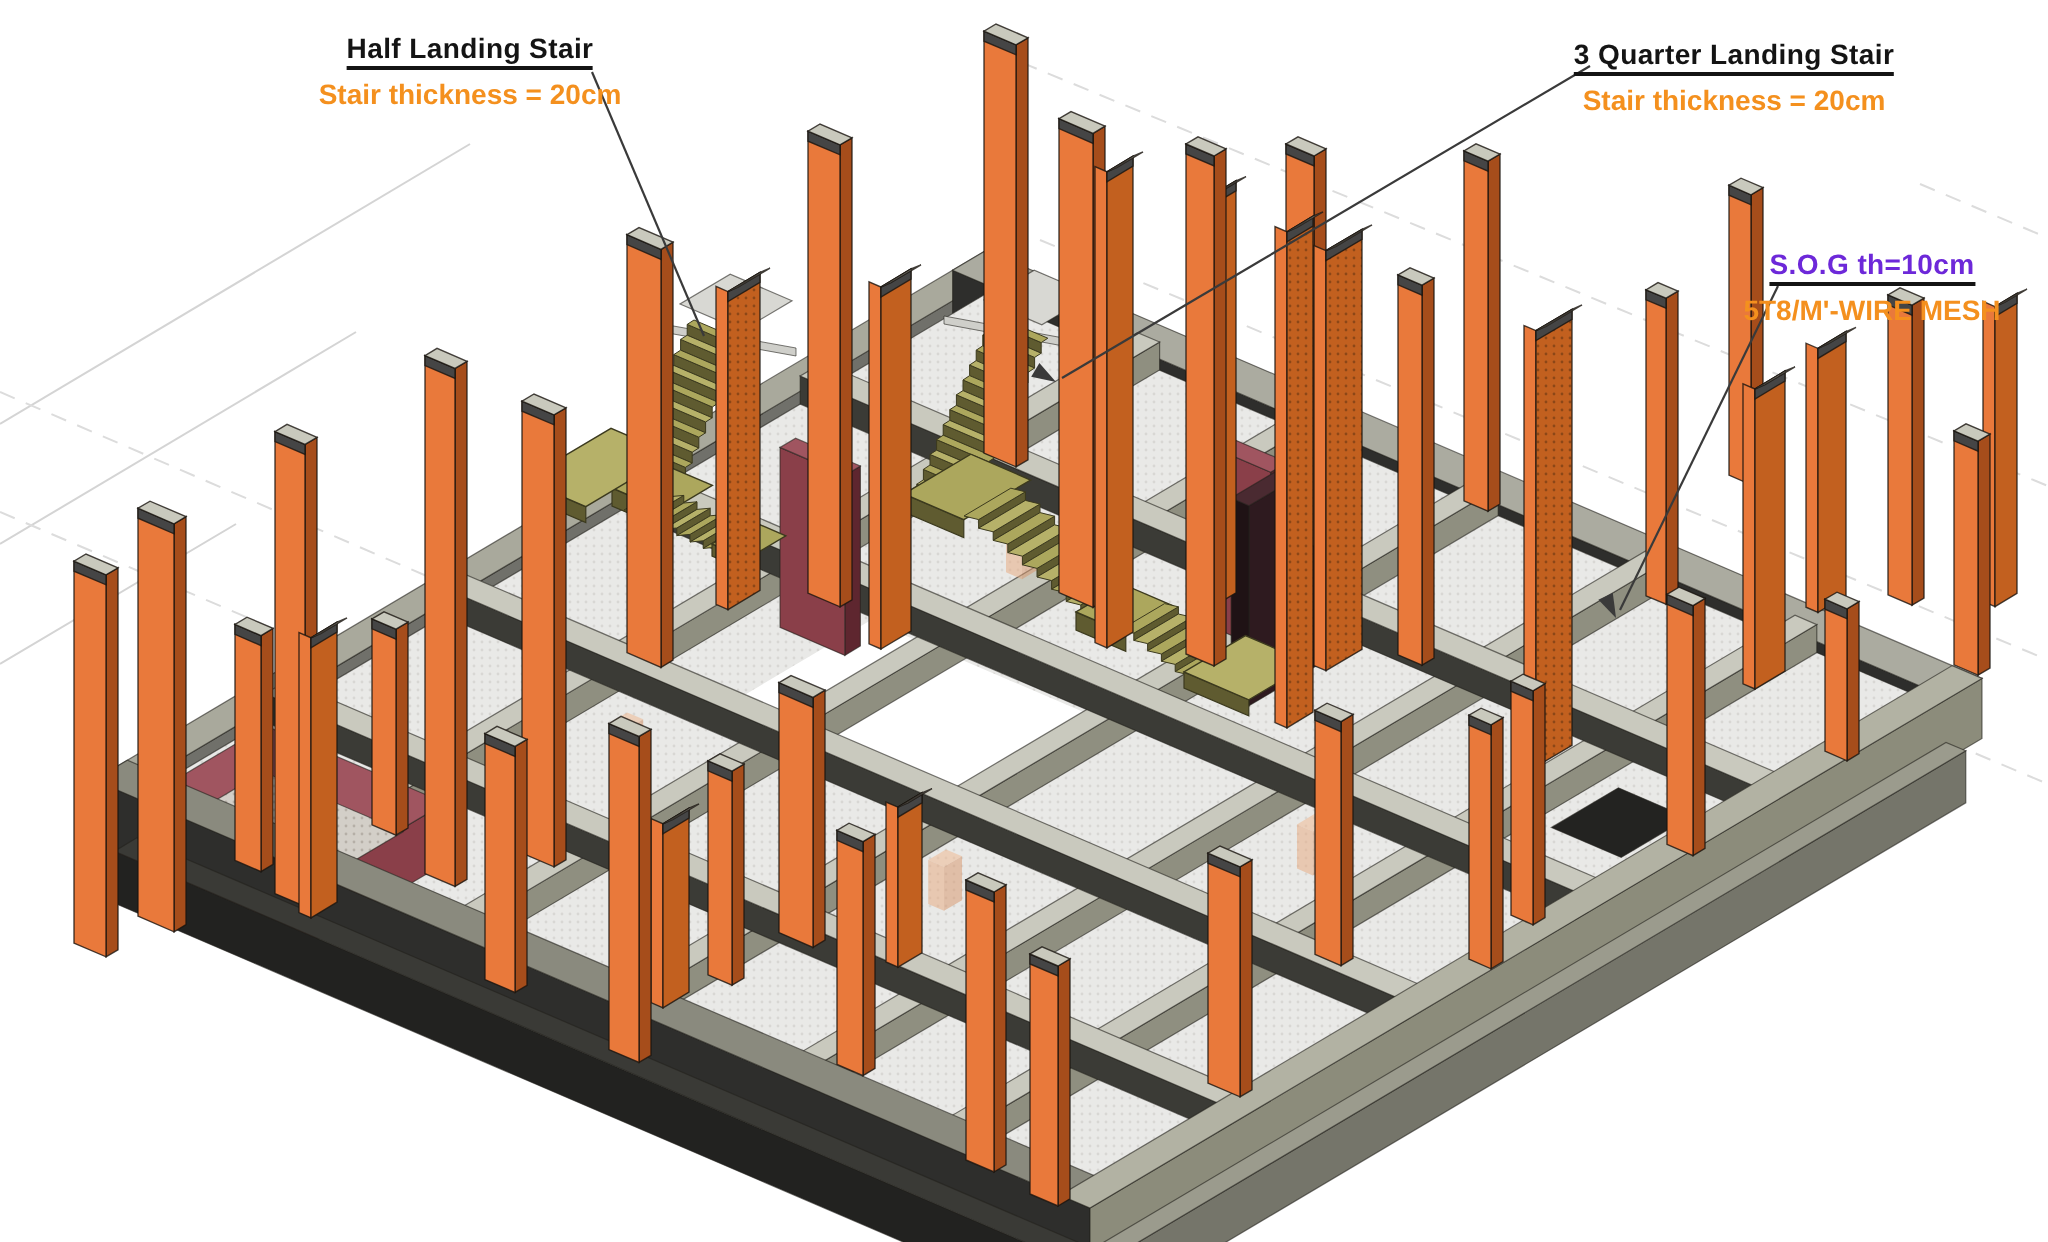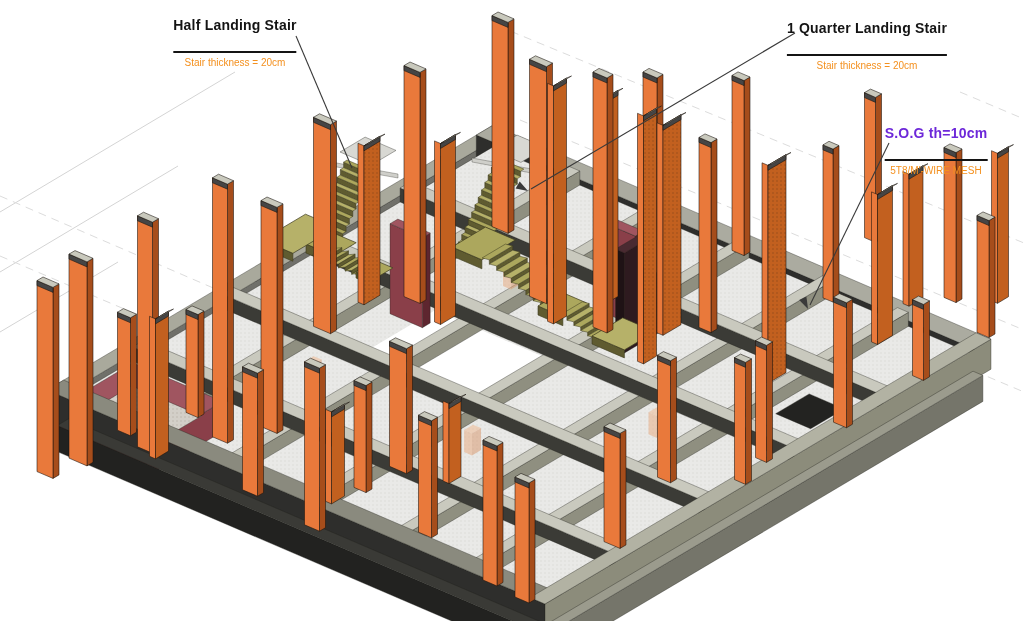--- a/index.html
+++ b/index.html
@@ -1,22 +1,22 @@
 <!DOCTYPE html>
 <html><head>
 <meta charset="utf-8">
 <style>
   html,body{margin:0;padding:0;background:#ffffff;}
   #stage{position:relative;width:1024px;height:621px;background:#ffffff;overflow:hidden;
          font-family:"Liberation Sans",sans-serif;}
   #scene{position:absolute;left:0;top:0;}
   .anno{position:absolute;transform:translateX(-50%);text-align:center;white-space:nowrap;}
   .anno .t{display:inline-block;font-weight:700;font-size:14px;color:#141414;
-           border-bottom:2px solid #141414;padding-bottom:18px;letter-spacing:.2px;}
-  .anno .s{margin-top:4px;font-size:10px;font-weight:400;}
+           border-bottom:2px solid #141414;padding-bottom:1px;letter-spacing:.2px;}
+  .anno .s{margin-top:4px;font-size:14px;font-weight:700;}
 </style>
 </head>
 <body>
 
 <div id="stage">
   <svg id="scene" width="1024" height="621" viewBox="0 0 1024 621">
     <defs>
       <pattern id="dots" width="4" height="4" patternUnits="userSpaceOnUse">
         <circle cx="1" cy="1" r="0.7" fill="rgba(40,25,10,0.35)"></circle>
       </pattern>
@@ -490,20 +490,20 @@
         <line x1="889" y1="143" x2="810" y2="305" stroke="#3a3a3a" stroke-width="1.1"></line>
         <polygon points="808.0,309.0 799.2,299.9 806.4,296.4" fill="#3a3a3a" stroke="none" stroke-width="0.6"></polygon>
       </g>
   </svg>
 
   <div class="anno" style="left:235px;top:16px">
     <div class="t" style="color: rgb(20, 20, 20); border-bottom-color: rgb(20, 20, 20);">Half Landing Stair</div>
     <div class="s" style="color: rgb(244, 144, 30);">Stair thickness =  20cm</div>
   </div>
   <div class="anno" style="left:867px;top:19px">
-    <div class="t" style="color: rgb(20, 20, 20); border-bottom-color: rgb(20, 20, 20);">1 Quarter Landing Stair</div>
+    <div class="t" style="color: rgb(20, 20, 20); border-bottom-color: rgb(20, 20, 20);">3 Quarter Landing Stair</div>
     <div class="s" style="color: rgb(244, 144, 30);">Stair thickness =  20cm</div>
   </div>
   <div class="anno" style="left:936px;top:124px">
     <div class="t" style="color: #6d28d9; border-bottom-color: rgb(20, 20, 20);">S.O.G th=10cm</div>
     <div class="s" style="color: rgb(244, 144, 30);">5T8/M'-WIRE MESH</div>
   </div>
 </div>
 
 </body></html>

